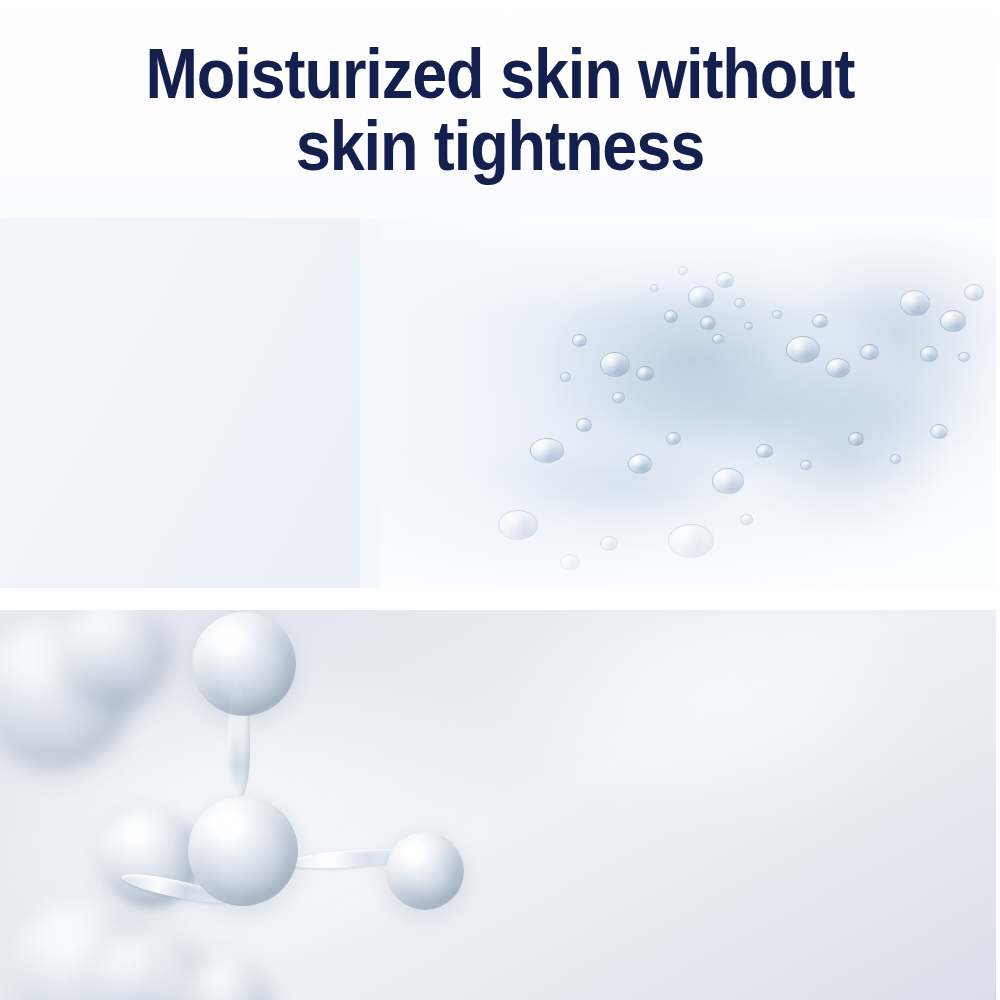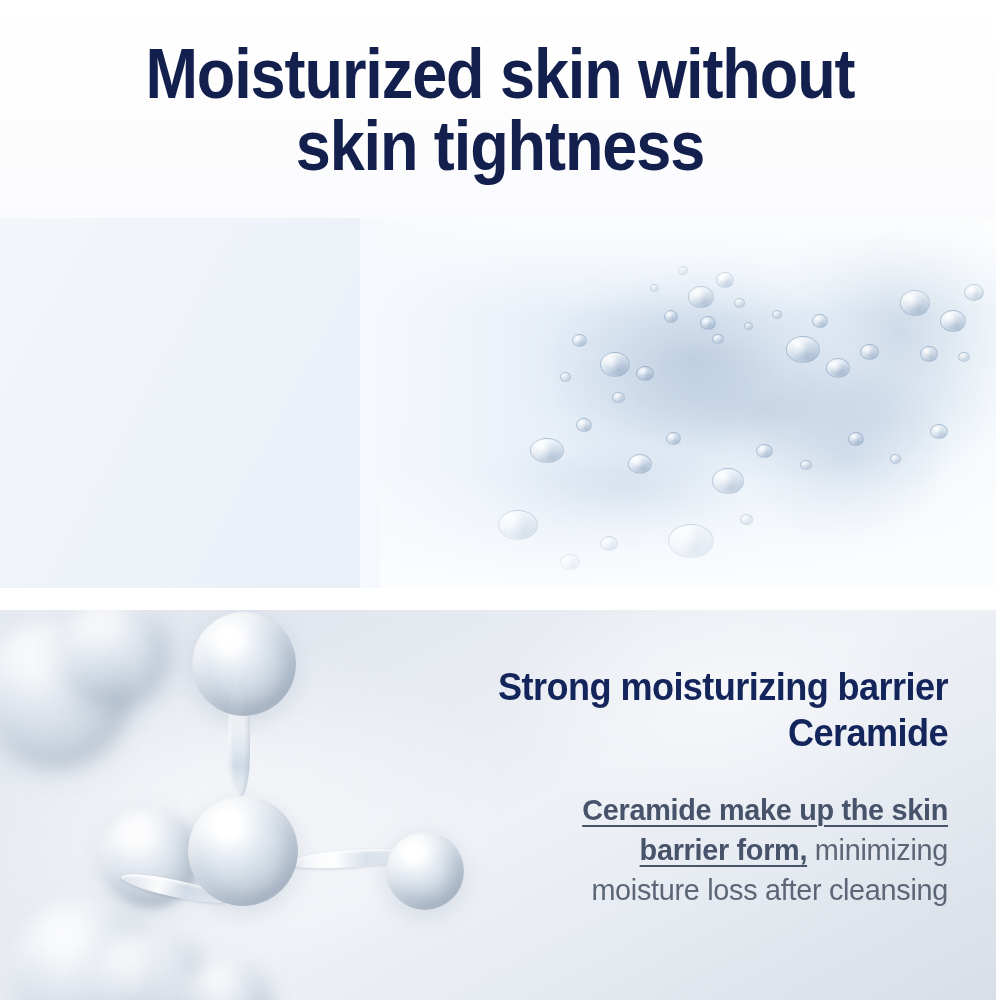--- a/index.html
+++ b/index.html
@@ -295,26 +295,15 @@
 
       <div class="mol-neck" style="left:228px;top:72px;width:22px;height:120px;"></div>
       <div class="mol-bond" style="left:120px;top:272px;width:110px;height:17px;transform:rotate(12deg);"></div>
       <div class="mol-bond" style="left:288px;top:242px;width:130px;height:17px;transform:rotate(-4deg);"></div>
 
       <div class="mol-sphere" style="left:192px;top:4px;width:104px;height:104px;"></div>
       <div class="mol-sphere" style="left:188px;top:188px;width:110px;height:110px;"></div>
       <div class="mol-sphere" style="left:386px;top:224px;width:78px;height:78px;"></div>
     </div>
 
-    <div class="block-bottom" style="position:absolute;right:52px;top:57px;">
-      <div class="sub-heading">
-        <div>Strong moisturizing barrier</div>
-        <div>Ceramide</div>
-      </div>
-      <div class="body-copy">
-        <span class="ln hl">Ceramide make up the skin</span>
-        <span class="ln"><span class="hl">barrier form,</span><span> minimizing</span></span>
-        <span class="ln">moisture loss after cleansing</span>
-      </div>
-    </div>
   </div>
 
 </div>
 
 </body></html>

